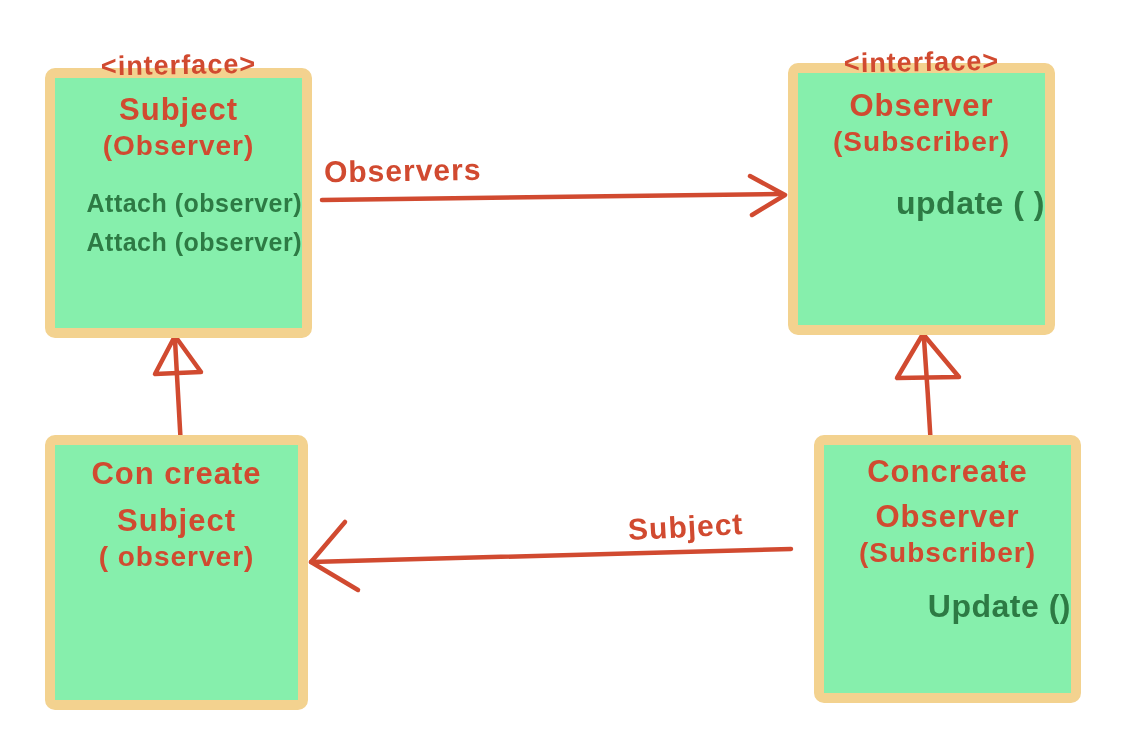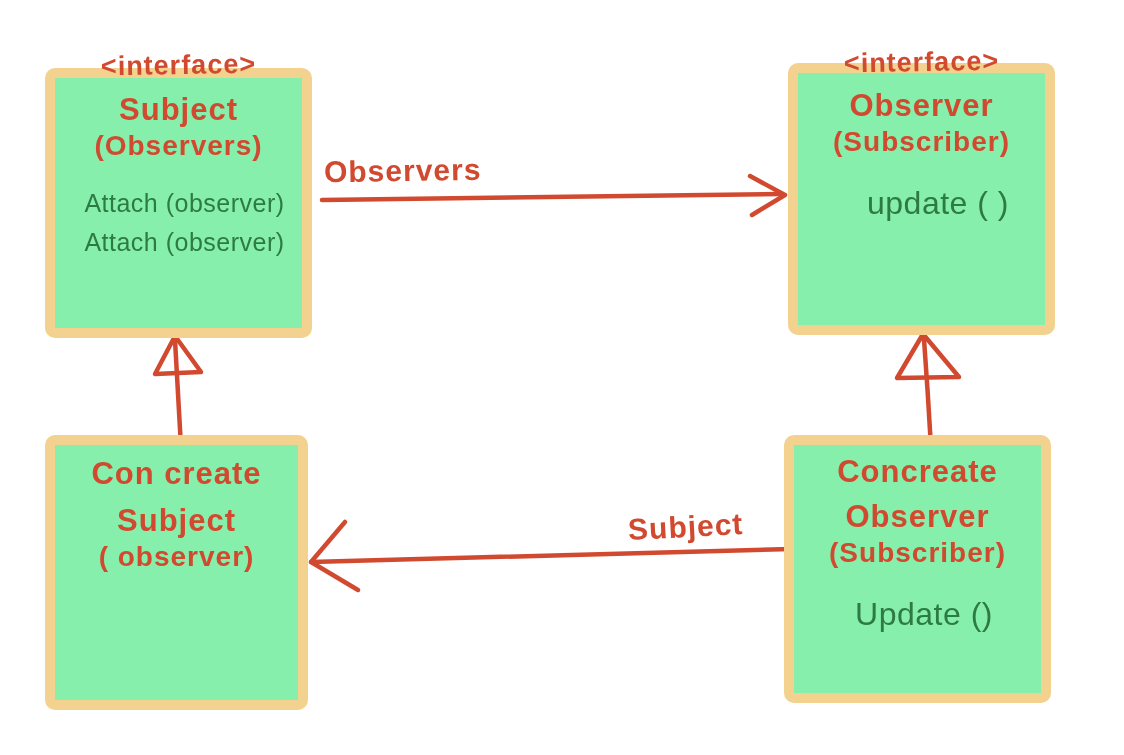--- a/index.html
+++ b/index.html
@@ -20,21 +20,21 @@
     position: absolute;
     box-sizing: border-box;
     background: #86efac;
     border: 10px solid var(--tan);
     border-radius: 10px;
     text-align: center;
   }
   #box-subject-interface  { left: 45px;  top: 68px;  width: 267px; height: 270px; }
   #box-observer-interface { left: 788px; top: 63px;  width: 267px; height: 272px; }
   #box-concrete-subject   { left: 45px;  top: 435px; width: 263px; height: 275px; }
-  #box-concrete-observer  { left: 784px; top: 435px; width: 267px; height: 268px; }
+  #box-concrete-observer  { left: 814px; top: 435px; width: 267px; height: 268px; }
 
   .stereo {
     position: absolute;
     left: 0; right: 0;
     text-align: center;
     color: var(--red);
     font-size: 27px;
     font-weight: 600;
     letter-spacing: 1px;
     transform: rotate(-1deg);
@@ -58,37 +58,37 @@
     line-height: 36px;
   }
   #box-subject-interface  .bname  { padding-top: 13px; }
   #box-observer-interface .bname  { padding-top: 14px; }
   #box-concrete-subject   .bname  { padding-top: 10px; }
   #box-concrete-observer  .bname  { padding-top: 8px;  }
 
   .members {
     color: var(--green);
     font-size: 25px;
-    font-weight: 400;
-    text-align: center;
+    font-weight: 700;
+    text-align: right;
     padding-left: 12px;
     line-height: 39px;
     margin-top: 20px;
     letter-spacing: 0.5px;
     white-space: nowrap;
   }
   #box-observer-interface .members {
     font-size: 32px;
     padding-left: 33px;
     margin-top: 24px;
   }
   #box-concrete-observer .members {
     font-size: 32px;
     padding-left: 13px;
-    margin-top: 24px;
+    margin-top: 16px;
   }
 
   
   .arrow-label {
     position: absolute;
     color: var(--red);
     font-size: 30px;
     font-weight: 600;
     letter-spacing: 1px;
     white-space: nowrap;
@@ -132,21 +132,21 @@
     </g>
     <g>
       <path d="M931,447 Q928,394 924,339"></path>
       <path d="M923,334 L897,378 L959,377 Z"></path>
     </g>
   </svg>
 
   <div class="box" id="box-subject-interface">
     <div class="stereo">&lt;interface&gt;</div>
     <div class="bname">Subject</div>
-    <div class="balias">(Observers)</div>
+    <div class="balias">(Observer)</div>
     <div class="members">
       <div>Attach (observer)</div>
       <div>Attach (observer)</div>
     </div>
   </div>
 
   <div class="box" id="box-observer-interface">
     <div class="stereo">&lt;interface&gt;</div>
     <div class="bname">Observer</div>
     <div class="balias">(Subscriber)</div>

